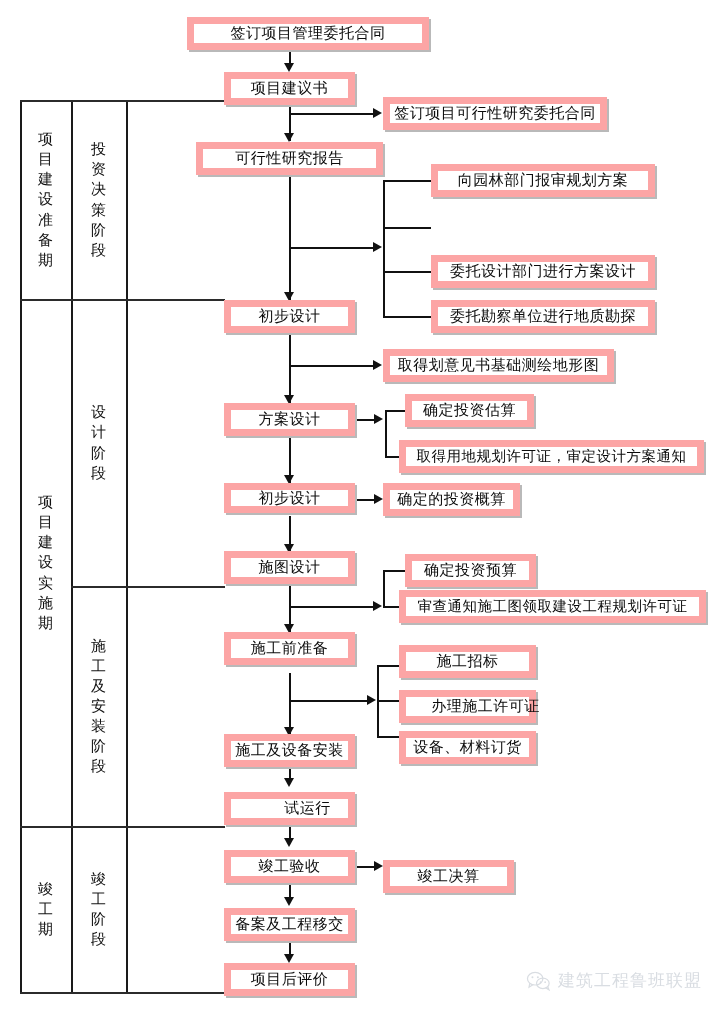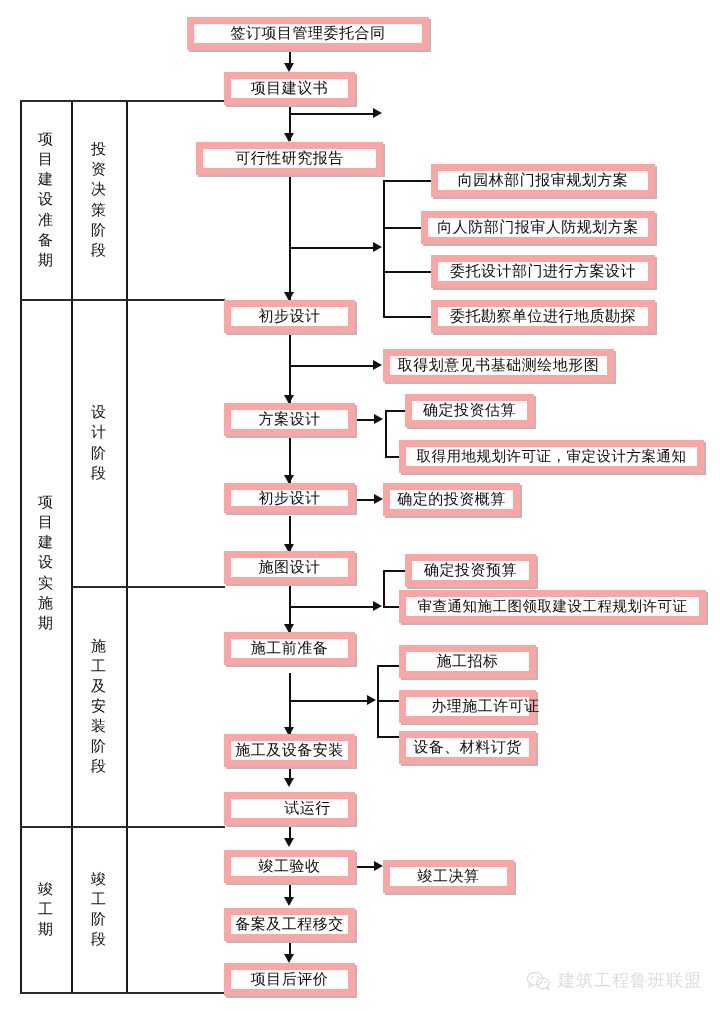--- a/index.html
+++ b/index.html
@@ -189,23 +189,23 @@
   <div class="box" style="left:224px; top:403px; width:131px; height:33px;">方案设计</div>
   <div class="box" style="left:224px; top:483px; width:131px; height:30px;">初步设计</div>
   <div class="box" style="left:224px; top:551px; width:131px; height:33px;">施图设计</div>
   <div class="box" style="left:224px; top:632px; width:131px; height:33px;">施工前准备</div>
   <div class="box" style="left:224px; top:734px; width:131px; height:33px;">施工及设备安装</div>
   <div class="box" style="left:224px; top:792px; width:131px; height:33px;padding-left:36px;">试运行</div>
   <div class="box" style="left:224px; top:850px; width:131px; height:33px;">竣工验收</div>
   <div class="box" style="left:224px; top:908px; width:131px; height:33px;">备案及工程移交</div>
   <div class="box" style="left:224px; top:963px; width:131px; height:33px;">项目后评价</div>
 
+  <div class="box" style="left:383px; top:97px;  width:224px; height:33px;">签订项目可行性研究委托合同</div>
 
   <div class="box" style="left:431px; top:164px; width:224px; height:33px;">向园林部门报审规划方案</div>
-  <div class="box" style="left:421px; top:211px; width:234px; height:33px;">向人防部门报审人防规划方案</div>
   <div class="box" style="left:431px; top:255px; width:224px; height:33px;">委托设计部门进行方案设计</div>
   <div class="box" style="left:431px; top:300px; width:224px; height:33px;">委托勘察单位进行地质勘探</div>
 
   <div class="box" style="left:383px; top:349px; width:231px; height:33px;">取得划意见书基础测绘地形图</div>
 
   <div class="box" style="left:405px; top:394px; width:129px; height:33px;">确定投资估算</div>
   <div class="box sm" style="left:399px; top:440px; width:305px; height:33px;">取得用地规划许可证，审定设计方案通知</div>
 
   <div class="box" style="left:383px; top:483px; width:137px; height:33px;">确定的投资概算</div>
 

